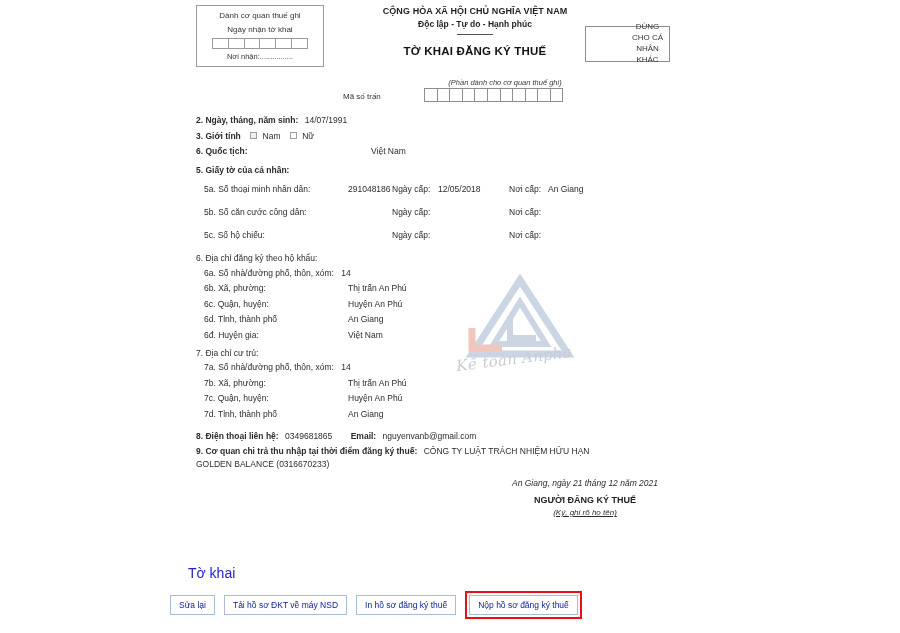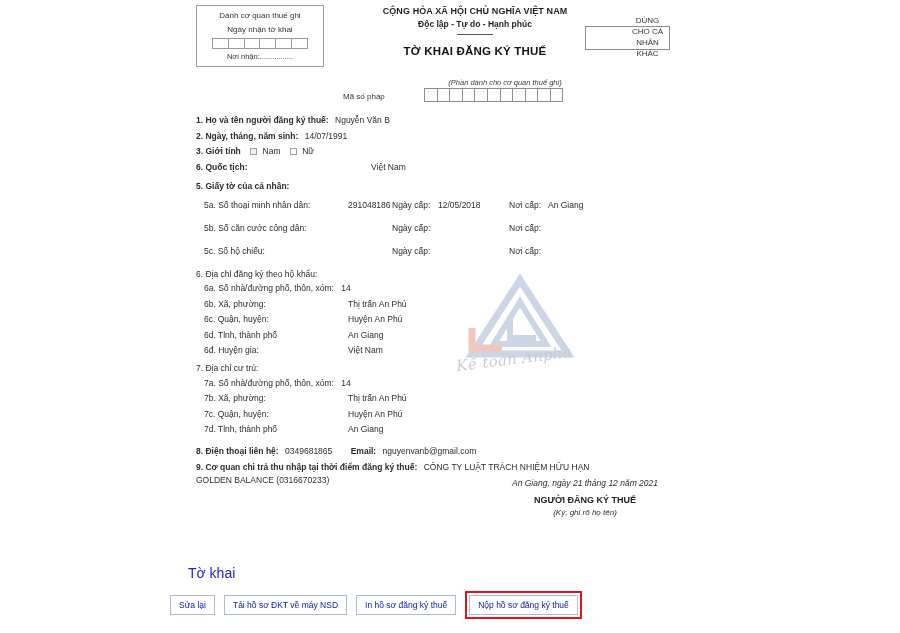--- a/index.html
+++ b/index.html
@@ -86,21 +86,21 @@
   }
   .doc-title {
     font-size: 11.5px; font-weight: bold; color: #111;
     margin-top: 10px; letter-spacing: 0.2px;
   }
 
   
   .usage-box {
     position: absolute;
     left: 585px; top: 26px;
-    width: 85px; height: 24px;
+    width: 85px; height: 36px;
     border: 1px solid #8d8d8d;
     display: flex; align-items: center; justify-content: center;
     text-align: center;
     font-size: 8px; color: #333; line-height: 1.35; padding-left: 40px;
   }
 
   
   .mst-note {
     position: absolute; left: 425px; top: 78px;
     font-size: 7.5px; font-style: italic; color: #3a3a3a;
@@ -153,21 +153,21 @@
   .sec9 { width: 420px; line-height: 13px; }
   .commit { margin-top: 13px; font-size: 8.5px; }
 
   
   .sign {
     position: absolute; left: 455px; top: 478px;
     width: 260px; text-align: center; z-index: 2;
   }
   .sign-date { font-size: 8.5px; font-style: italic; color: #2b2b2b; }
   .sign-role { font-size: 9px; font-weight: bold; color: #1f1f1f; margin-top: 7px; }
-  .sign-note { font-size: 8px; font-style: italic; color: #2b2b2b; margin-top: 3px; }
+  .sign-note { font-size: 8px; font-style: italic; color: #2b2b2b; margin-top: 3px; text-decoration: underline; }
 
   
   .tab-link {
     position: absolute; left: 188px; top: 565px;
     font-size: 14px; color: #2222cc;
     cursor: pointer;
   }
   .btn-bar {
     position: absolute; left: 170px; top: 591px;
     display: flex; align-items: center; gap: 9px;
@@ -223,41 +223,37 @@
   <div class="nat-header">
     <div class="nat-title">CỘNG HÒA XÃ HỘI CHỦ NGHĨA VIỆT NAM</div>
     <div class="nat-sub">Độc lập - Tự do - Hạnh phúc</div>
     <div class="nat-rule"></div>
     <div class="doc-title">TỜ KHAI ĐĂNG KÝ THUẾ</div>
   </div>
 
   <div class="usage-box">DÙNG CHO CÁ NHÂN KHÁC</div>
 
   <div class="mst-note">(Phần dành cho cơ quan thuế ghi)</div>
-  <div class="mst-label">Mã số pháp</div>
+  <div class="mst-label">Mã số trấn</div>
   <div class="mst-cells">
     <i></i>
       <i></i>
       <i></i>
       <i></i>
       <i></i>
       <i></i>
       <i></i>
       <i></i>
       <i></i>
       <i></i>
       <i></i>
   </div>
 
   <div class="form">
 
-    <div class="row">
-      <span class="lbl b">1. Họ và tên người đăng ký thuế:</span>
-      <span class="val" style="margin-left:4px">Nguyễn Văn B</span>
-    </div>
 
     <div class="row">
       <span class="lbl b">2. Ngày, tháng, năm sinh:</span>
       <span class="val" style="margin-left:4px">14/07/1991</span>
     </div>
 
     <div class="row">
       <span class="lbl b">3. Giới tính</span>
       <span class="cbx"></span>
       <span class="val">Nam</span>

